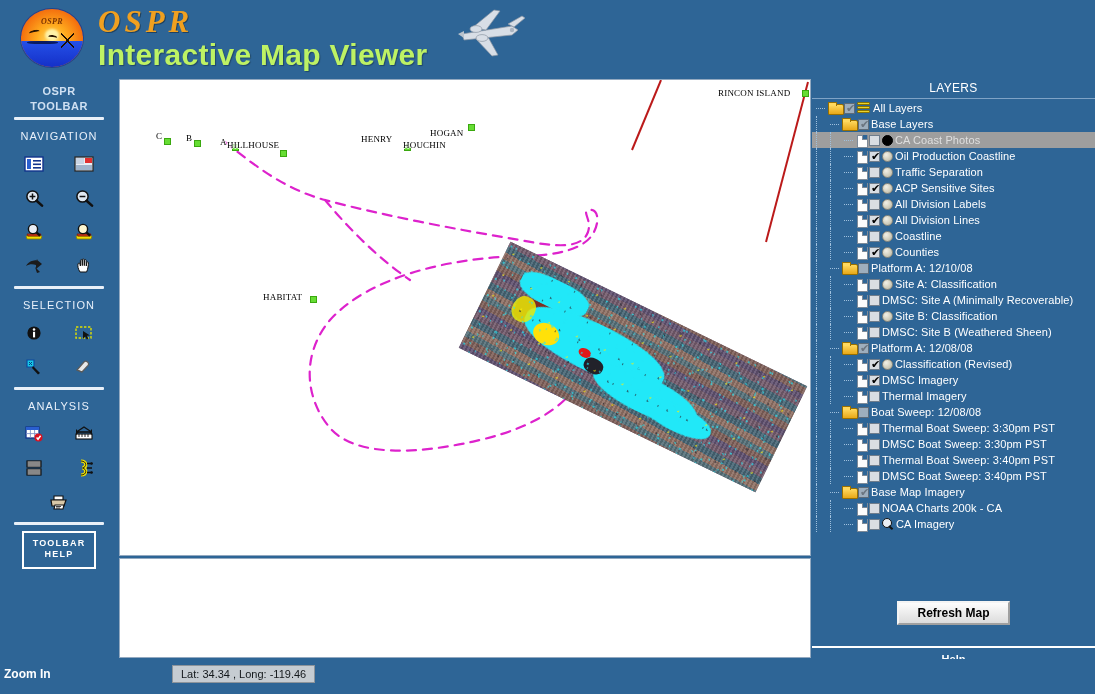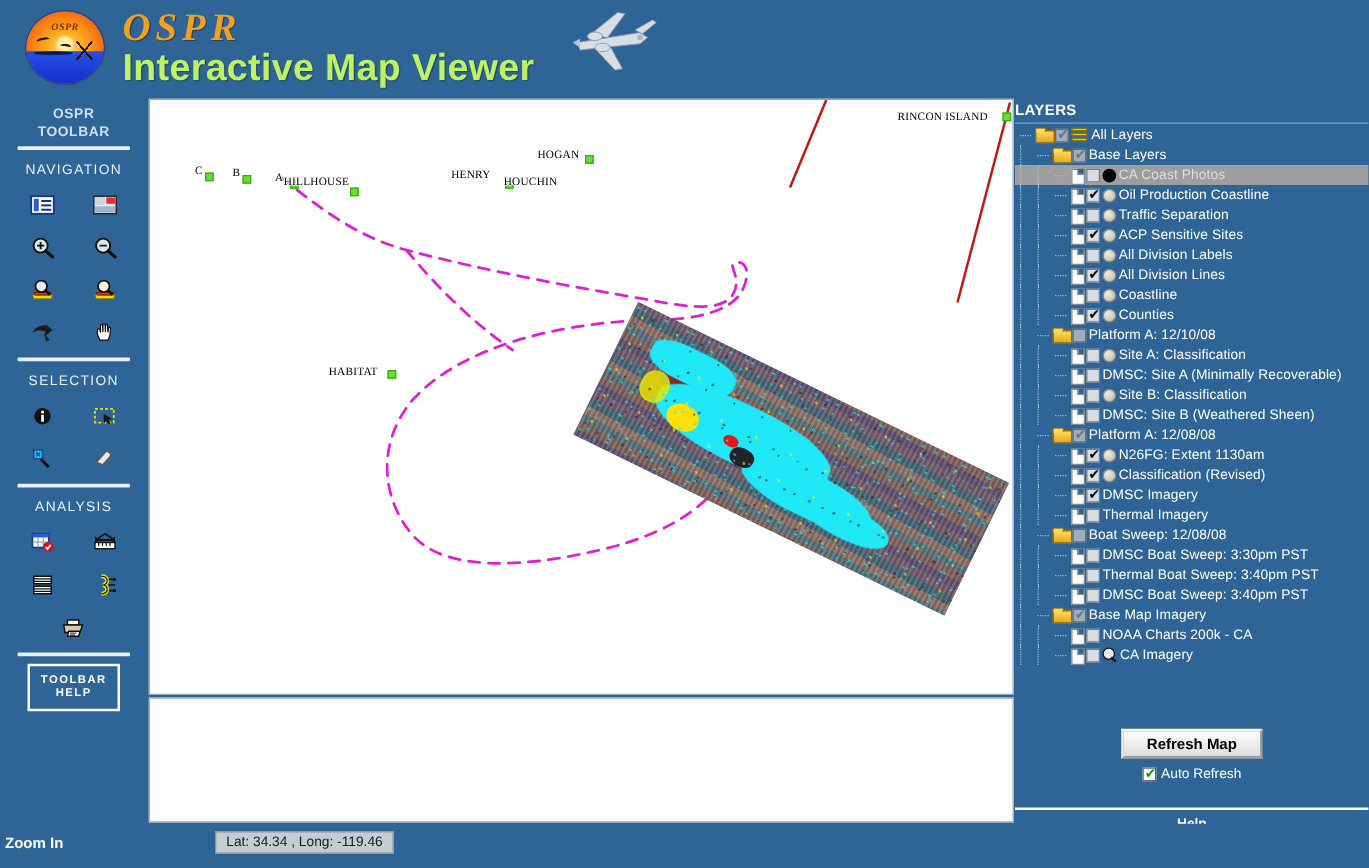--- a/index.html
+++ b/index.html
@@ -156,21 +156,21 @@
     position:absolute; left:119px; top:558px; width:692px; height:100px;
     background:#ffffff; border:1px solid #93a9c0;
   }
 
   
   #layers-panel {
     position:absolute; left:812px; top:79px; width:283px; height:580px;
     background:#2e6596; overflow:hidden;
   }
   #layers-title {
-    color:#ffffff; font-weight:bold; font-size:12px;
+    text-align:center; color:#ffffff; font-weight:normal; font-size:12px;
     padding:2px 0 3px; letter-spacing:.3px;
   }
   #layers-divider { height:1px; background:#7fa3c6; margin:0 0 1px 0; }
   #tree { font-size:11px; color:#ffffff; }
   .row {
     display:flex; align-items:center; height:16px; white-space:nowrap;
     cursor:pointer; padding-left:2px;text-align:right;
   }
   .row.sel { background:#9e9e9e; color:#dfdfdf; }
   .row .lbl { line-height:16px; letter-spacing:.1px; }
@@ -541,21 +541,21 @@
     <div class="mk" style="left:348px; top:44px;"></div>
     <div class="mk" style="left:190px; top:216px;"></div>
     <div class="mk" style="left:682px; top:10px;"></div>
 
     <div class="mlabel" style="left:36px;  top:51px;">C</div>
     <div class="mlabel" style="left:66px;  top:53px;">B</div>
     <div class="mlabel" style="left:100px; top:57px;">A</div>
     <div class="mlabel" style="left:107px; top:60px;">HILLHOUSE</div>
     <div class="mlabel" style="left:241px; top:54px;">HENRY</div>
     <div class="mlabel" style="left:283px; top:60px;">HOUCHIN</div>
-    <div class="mlabel" style="left:310px; top:38px;">HOGAN</div>
+    <div class="mlabel" style="left:310px; top:48px;">HOGAN</div>
     <div class="mlabel" style="left:143px; top:212px;text-align:center;">HABITAT</div>
     <div class="mlabel" style="left:598px; top:8px;">RINCON ISLAND</div>
 
   </div>
 </div>
 
 <div id="map-lower"></div>
 
 <div id="layers-panel">
   <div id="layers-title">LAYERS</div>
@@ -699,29 +699,20 @@
         <span class="cb on dim faint"></span>
         <span class="lbl">Platform A: 12/08/08</span>
       </div>
       <div class="row">
         <span class="tline vert"></span>
         <span class="tline vert"></span>
         <span class="tline dots"></span>
         <span class="page"></span>
         <span class="cb on"></span>
         <span class="dot"></span>
-        <span class="lbl">N26FG: Extent 1130am</span>
-      </div>
-      <div class="row">
-        <span class="tline vert"></span>
-        <span class="tline vert"></span>
-        <span class="tline dots"></span>
-        <span class="page"></span>
-        <span class="cb on"></span>
-        <span class="dot"></span>
         <span class="lbl">Classification (Revised)</span>
       </div>
       <div class="row">
         <span class="tline vert"></span>
         <span class="tline vert"></span>
         <span class="tline dots"></span>
         <span class="page"></span>
         <span class="cb on"></span>
         <span class="lbl">DMSC Imagery</span>
       </div>
@@ -739,20 +730,28 @@
         <span class="folder"></span>
         <span class="cb dim faint"></span>
         <span class="lbl">Boat Sweep: 12/08/08</span>
       </div>
       <div class="row">
         <span class="tline vert"></span>
         <span class="tline vert"></span>
         <span class="tline dots"></span>
         <span class="page"></span>
         <span class="cb"></span>
+        <span class="lbl">Thermal Boat Sweep: 3:30pm PST</span>
+      </div>
+      <div class="row">
+        <span class="tline vert"></span>
+        <span class="tline vert"></span>
+        <span class="tline dots"></span>
+        <span class="page"></span>
+        <span class="cb"></span>
         <span class="lbl">DMSC Boat Sweep: 3:30pm PST</span>
       </div>
       <div class="row">
         <span class="tline vert"></span>
         <span class="tline vert"></span>
         <span class="tline dots"></span>
         <span class="page"></span>
         <span class="cb"></span>
         <span class="lbl">Thermal Boat Sweep: 3:40pm PST</span>
       </div>
@@ -785,24 +784,20 @@
         <span class="tline dots"></span>
         <span class="page"></span>
         <span class="cb"></span>
         <span class="magnify"></span>
         <span class="lbl">CA Imagery</span>
       </div>
     </div>
 
   <div id="panel-controls">
     <div id="refresh-map">Refresh Map</div>
-    <div id="auto-refresh-wrap">
-      <span class="cb-green"></span>
-      <span>Auto Refresh</span>
-    </div>
   </div>
   <div id="help-rule"></div>
   <div id="help-label">Help</div>
 </div>
 
 <div id="status-bar">
   <div id="status-mode">Zoom In</div>
   <div id="coord-box">Lat:  34.34 , Long:  -119.46</div>
 </div>
 

